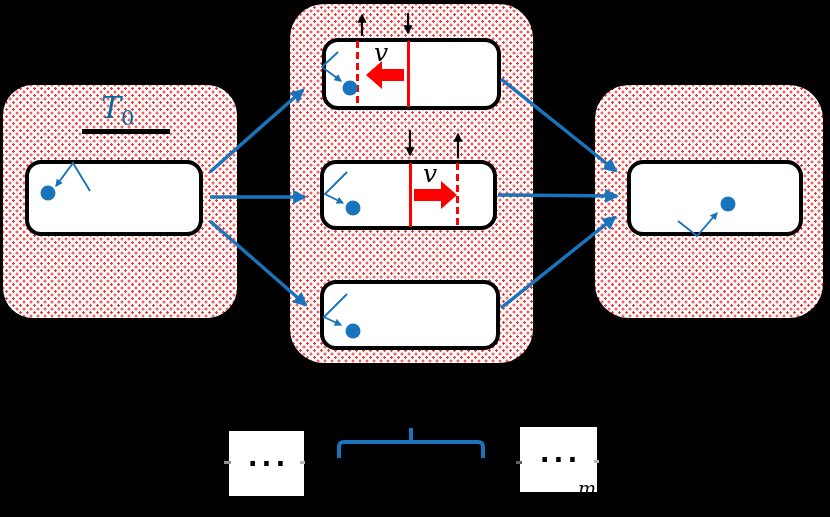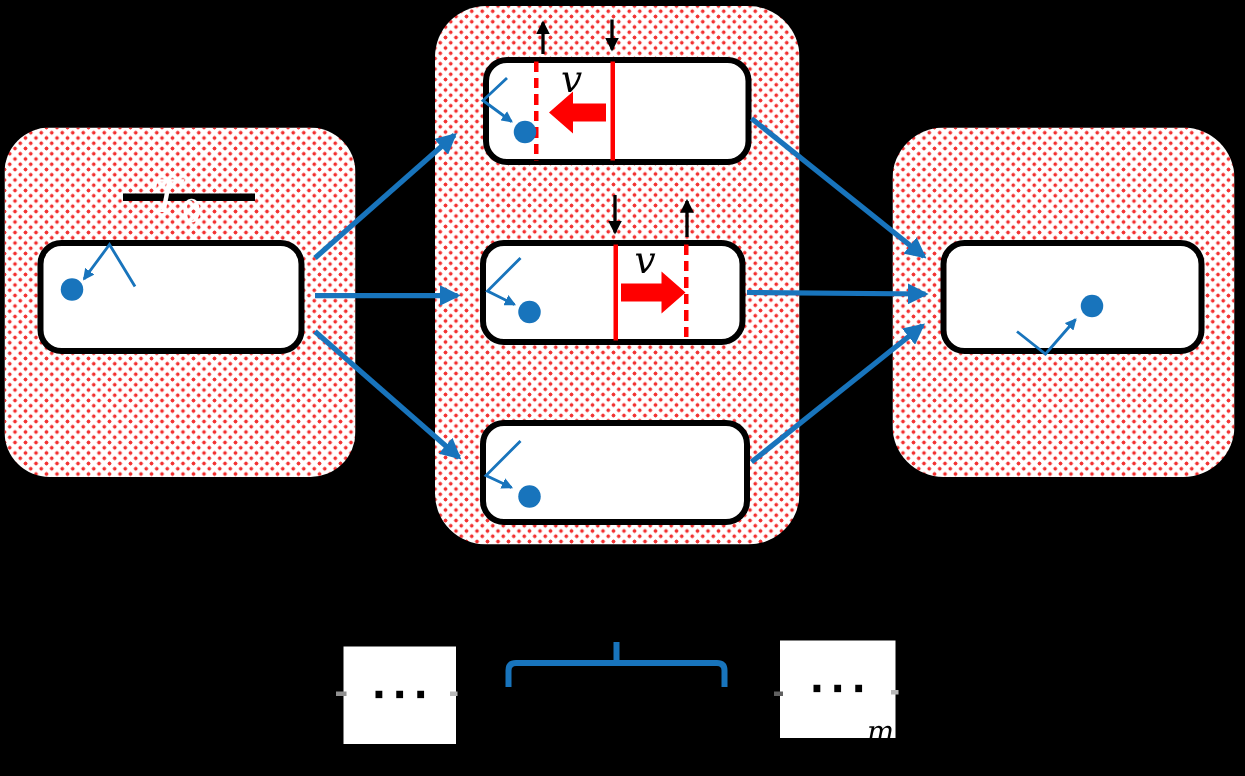--- a/index.html
+++ b/index.html
@@ -22,23 +22,22 @@
     border-radius:16px; box-sizing:border-box; z-index:2;
   }
   .pline { position:absolute; width:3px; z-index:3; }
   .pline.solid  { background:#f00; }
   .pline.dashed { background:repeating-linear-gradient(to bottom,#f00 0 7px,rgba(0,0,0,0) 7px 11px); }
   .vlabel {
     position:absolute; z-index:4; color:#000;
     font:italic 25px "DejaVu Serif", serif;
   }
   .t0 {
-    position:absolute; z-index:4; color:#ffffff;
+    position:absolute; z-index:4; color:#0369a1;
     font:italic 30px "DejaVu Serif", serif;
-    margin-top:24px;
   }
   .t0 sub { font-size:21px; font-style:normal; }
   svg.overlay { position:absolute; left:0; top:0; z-index:6; pointer-events:none; }
   .wbox {
     position:absolute; background:#fff; z-index:2;
     display:flex; align-items:center; justify-content:center;
   }
   .dots {
     color:#000; font:bold 26px "DejaVu Sans", sans-serif;
     letter-spacing:4px; line-height:1; padding-left:4px;

